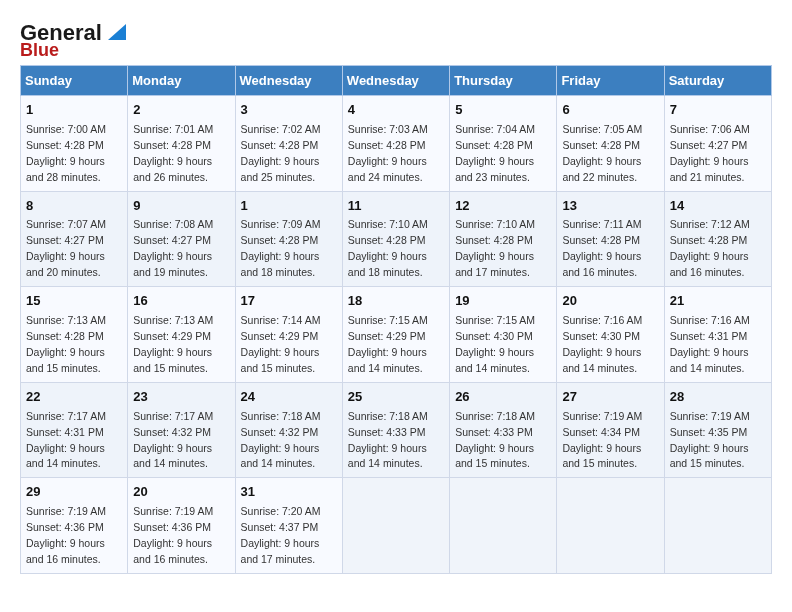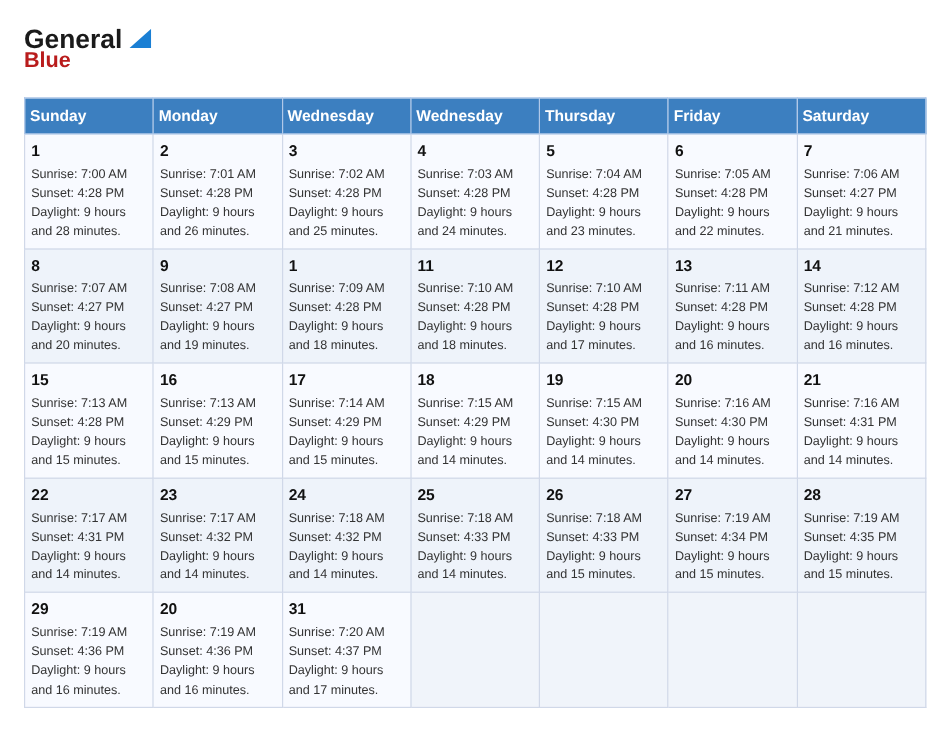--- a/index.html
+++ b/index.html
@@ -7,21 +7,21 @@
       font-family: Arial, sans-serif;
       background: #fff;
       width: 792px;
       min-height: 612px;
       padding: 16px 20px 16px 20px;
     }
     .header-row {
       display: flex;
       align-items: flex-start;
       justify-content: space-between;
-      margin-bottom: 20px;
+      margin-bottom: 4px;
     }
     .logo {
       display: flex;
       flex-direction: column;
       align-items: flex-start;
       margin-top: 4px;
     }
     .title-block {
       text-align: right;
     }

